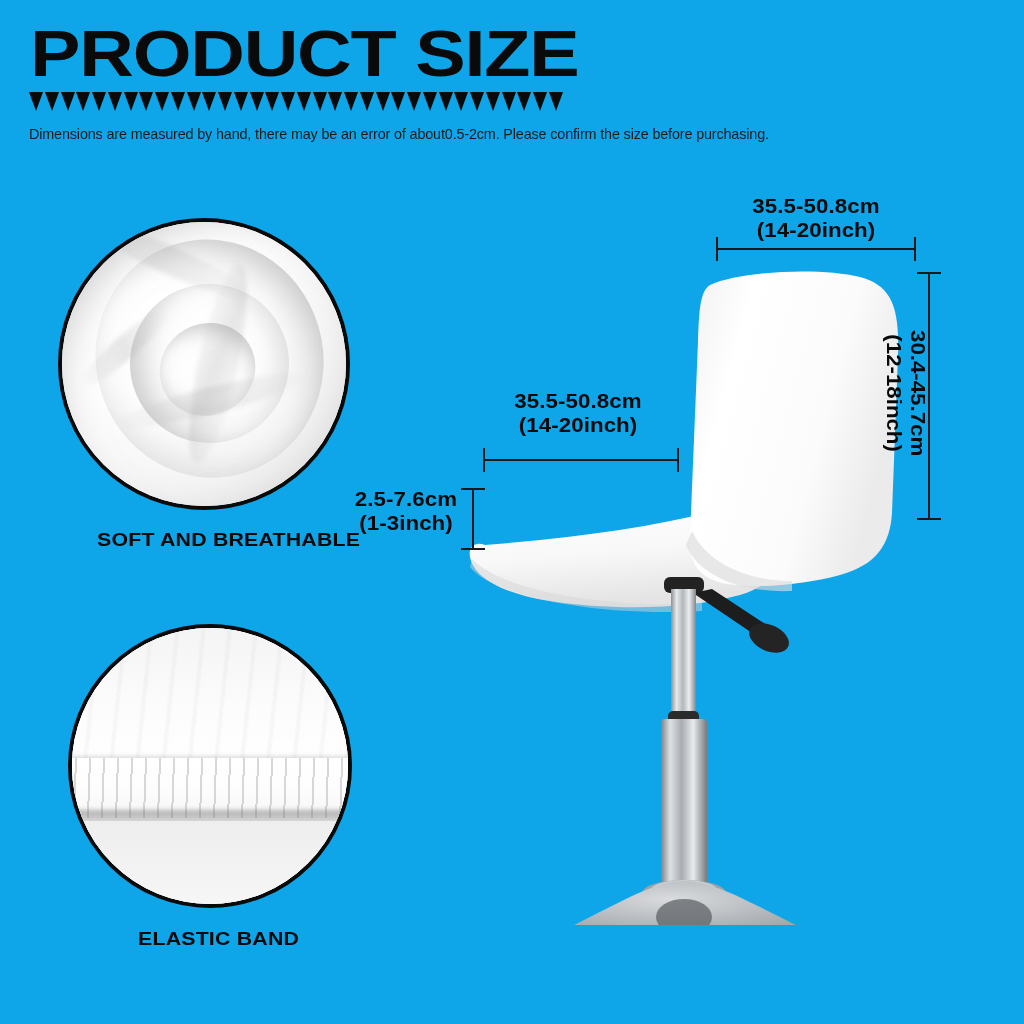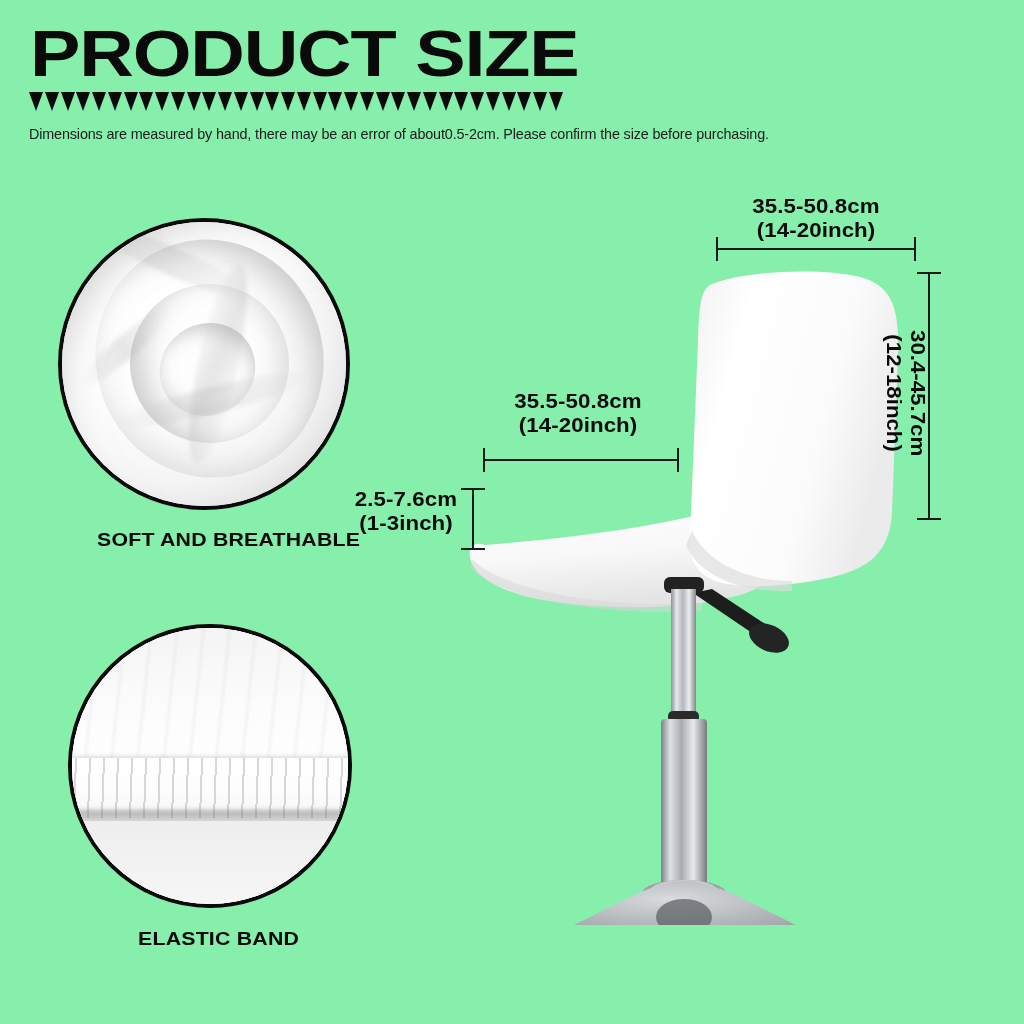--- a/index.html
+++ b/index.html
@@ -10,21 +10,21 @@
     background: #ffffff;
     font-family: "Liberation Sans", sans-serif;
     overflow: hidden;
     position: relative;
   }
 
   #page {
     position: relative;
     width: 1024px;
     height: 1024px;
-    background: #86efac;
+    background: #0ea5e9;
     text-decoration: underline;
   }
 
   
   .page-title {
     position: absolute;
     left: 30px;
     top: 22px;
     font-family: "Liberation Sans", sans-serif;
     font-weight: 700;

